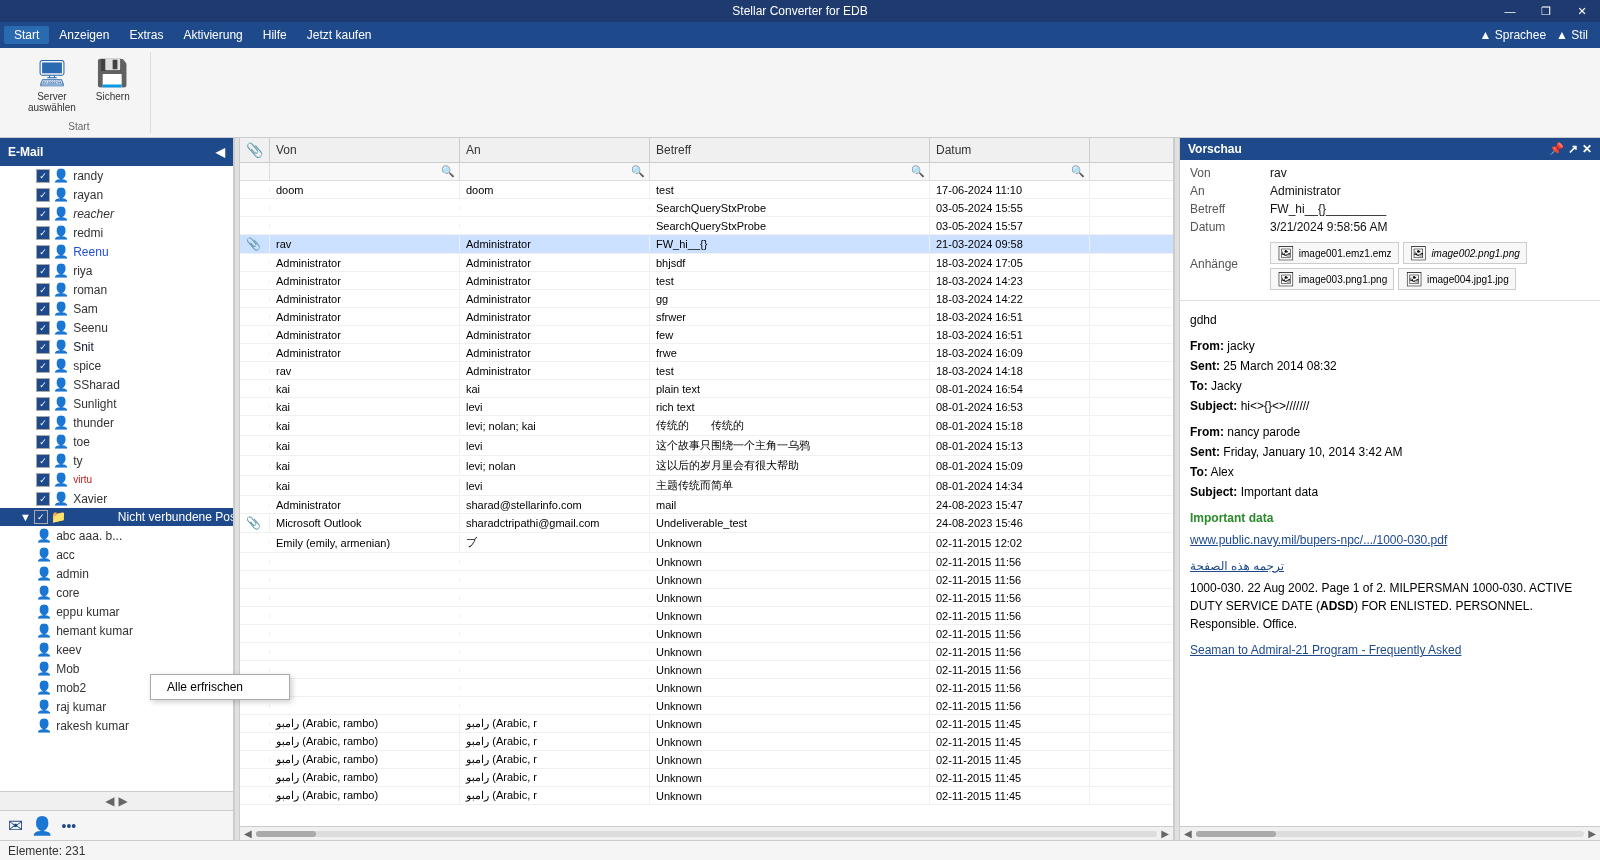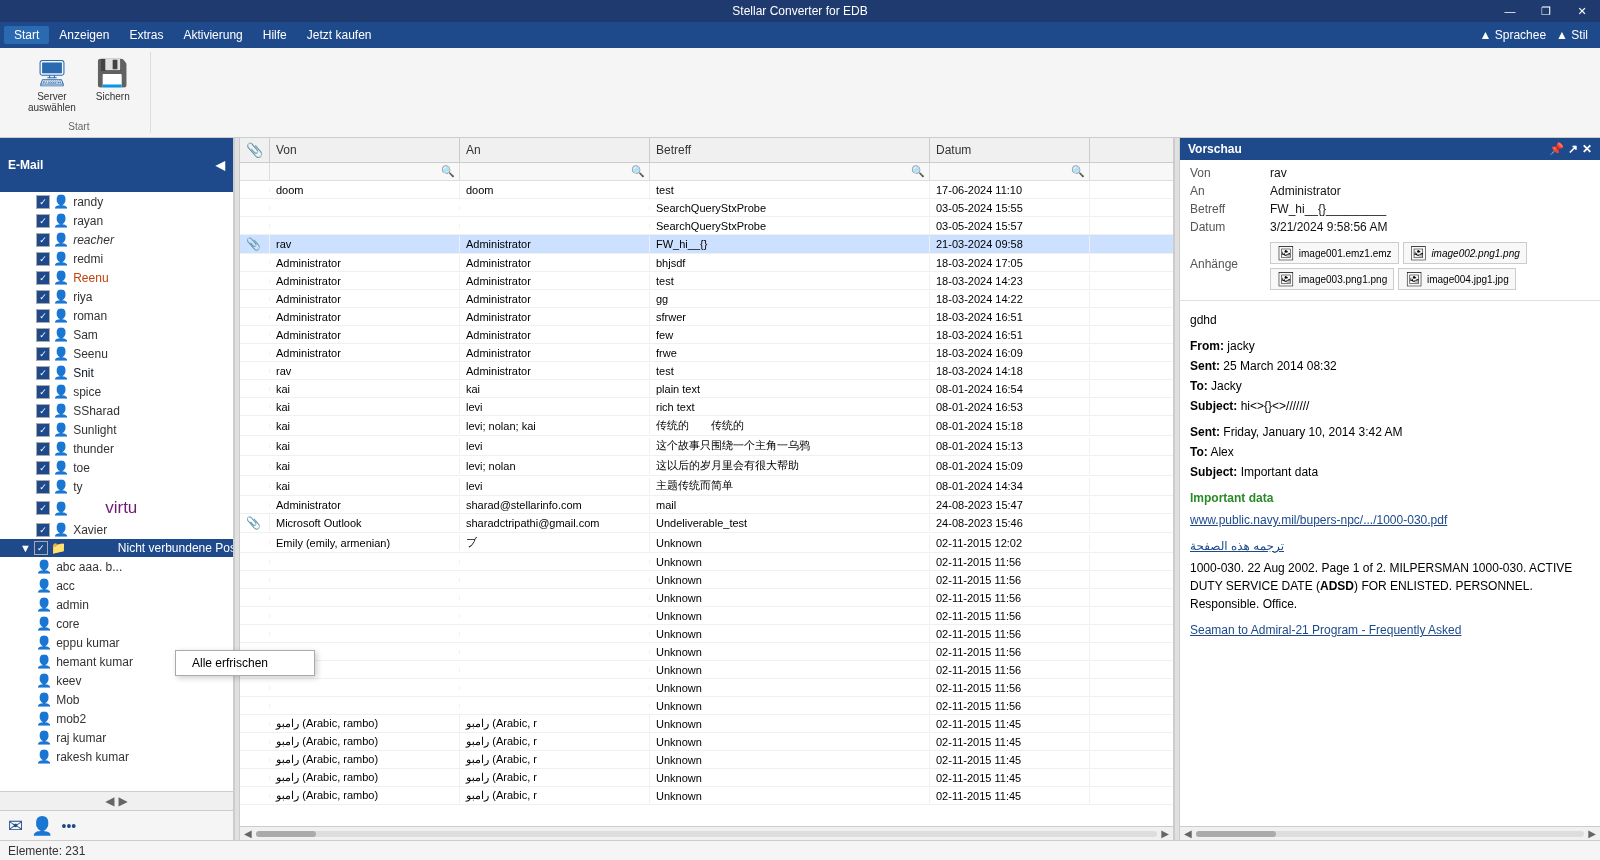--- a/index.html
+++ b/index.html
@@ -103,21 +103,21 @@
       width: 234px;
       background: white;
       border-right: 1px solid #ccc;
       overflow: hidden;
       display: flex;
       flex-direction: column;
     }
     .sidebar-header {
       background: #1e4a8c;
       color: white;
-      padding: 20px 8px;
+      padding: 7px 8px;
       font-size: 13px;
       font-weight: bold;
       display: flex;
       align-items: center;
       justify-content: space-between;
     }
     .sidebar-tree {
       flex: 1;
       overflow-y: auto;
       overflow-x: hidden;
@@ -128,27 +128,26 @@
       padding: 2px 4px;
       cursor: pointer;
       white-space: nowrap;
     }
     .tree-item.highlighted { background: #1e4a8c; color: white; }
 
     
     .context-menu {
       position: absolute;
       left: 150px;
-      top: 512px;
+      top: 536px;
       background: white;
       border: 1px solid #aaa;
       box-shadow: 2px 2px 6px rgba(0,0,0,0.2);
       z-index: 100;
       min-width: 140px;
-      margin-left: 25px;
     }
     .context-menu-item {
       padding: 5px 16px;
       cursor: pointer;
       font-size: 12px;
     }
 
     .sidebar-bottom {
       height: 30px;
       border-top: 1px solid #ccc;
@@ -399,21 +398,21 @@
           <span style="font-size:12px;color:#333;font-style:italic;">reacher</span>
         </div>
         <div class="tree-item" style="padding-left: 36px;">
           <span style="width:14px;height:14px;border:1px solid #aaa;background:#1e4a8c;margin-right:3px;display:inline-flex;align-items:center;justify-content:center;color:white;font-size:9px;flex-shrink:0;">✓</span>
           <span style="color:#1e4a8c;margin-right:4px;font-size:13px;">👤</span>
           <span style="font-size:12px;color:#333;">redmi</span>
         </div>
         <div class="tree-item" style="padding-left: 36px;">
           <span style="width:14px;height:14px;border:1px solid #aaa;background:#1e4a8c;margin-right:3px;display:inline-flex;align-items:center;justify-content:center;color:white;font-size:9px;flex-shrink:0;">✓</span>
           <span style="color:#1e4a8c;margin-right:4px;font-size:13px;">👤</span>
-          <span style="font-size:12px;color:#c2410c;text-align:center;">Reenu</span>
+          <span style="font-size:12px;color:#1d4ed8;text-align:center;">Reenu</span>
         </div>
         <div class="tree-item" style="padding-left: 36px;">
           <span style="width:14px;height:14px;border:1px solid #aaa;background:#1e4a8c;margin-right:3px;display:inline-flex;align-items:center;justify-content:center;color:white;font-size:9px;flex-shrink:0;">✓</span>
           <span style="color:#1e4a8c;margin-right:4px;font-size:13px;">👤</span>
           <span style="font-size:12px;color:#333;">riya</span>
         </div>
         <div class="tree-item" style="padding-left: 36px;">
           <span style="width:14px;height:14px;border:1px solid #aaa;background:#1e4a8c;margin-right:3px;display:inline-flex;align-items:center;justify-content:center;color:white;font-size:9px;flex-shrink:0;">✓</span>
           <span style="color:#1e4a8c;margin-right:4px;font-size:13px;">👤</span>
           <span style="font-size:12px;color:#333;">roman</span>
@@ -459,21 +458,21 @@
           <span style="font-size:12px;color:#333;">toe</span>
         </div>
         <div class="tree-item" style="padding-left: 36px;">
           <span style="width:14px;height:14px;border:1px solid #aaa;background:#1e4a8c;margin-right:3px;display:inline-flex;align-items:center;justify-content:center;color:white;font-size:9px;flex-shrink:0;">✓</span>
           <span style="color:#1e4a8c;margin-right:4px;font-size:13px;">👤</span>
           <span style="font-size:12px;color:#333;">ty</span>
         </div>
         <div class="tree-item" style="padding-left: 36px;">
           <span style="width:14px;height:14px;border:1px solid #aaa;background:#1e4a8c;margin-right:3px;display:inline-flex;align-items:center;justify-content:center;color:white;font-size:9px;flex-shrink:0;">✓</span>
           <span style="color:#1e4a8c;margin-right:4px;font-size:13px;">👤</span>
-          <span style="font-size:17px;color:#701a75;margin-left:32px;">virtu</span>
+          <span style="font-size:10px;color:#b91c1c;">virtu</span>
         </div>
         <div class="tree-item" style="padding-left: 36px;">
           <span style="width:14px;height:14px;border:1px solid #aaa;background:#1e4a8c;margin-right:3px;display:inline-flex;align-items:center;justify-content:center;color:white;font-size:9px;flex-shrink:0;">✓</span>
           <span style="color:#1e4a8c;margin-right:4px;font-size:13px;">👤</span>
           <span style="font-size:12px;color:#333;">Xavier</span>
         </div>
         <div class="tree-item highlighted" style="padding-left: 20px;">
           <span style="margin-right:3px;font-size:11px;">▼</span>
           <span style="width:14px;height:14px;border:1px solid #aaa;background:#1e4a8c;margin-right:3px;display:inline-flex;align-items:center;justify-content:center;color:white;font-size:9px;flex-shrink:0;">✓</span>
           <span style="margin-right:4px;">📁</span>
@@ -883,20 +882,24 @@
       </div>
       <div style="margin-bottom:2px;">
         <span class="bold">To:</span>
         <span>Jacky</span>
       </div>
       <div style="margin-bottom:8px;">
         <span class="bold">Subject:</span>
         <span>hi&lt;&gt;{}&lt;&gt;///////</span>
       </div>
       <div style="margin-bottom:2px;">
+        <span class="bold">From:</span>
+        <span>nancy parode</span>
+      </div>
+      <div style="margin-bottom:2px;">
         <span class="bold">Sent:</span>
         <span>Friday, January 10, 2014 3:42 AM</span>
       </div>
       <div style="margin-bottom:2px;">
         <span class="bold">To:</span>
         <span>Alex</span>
       </div>
       <div style="margin-bottom:8px;">
         <span class="bold">Subject:</span>
         <span>Important data</span>

